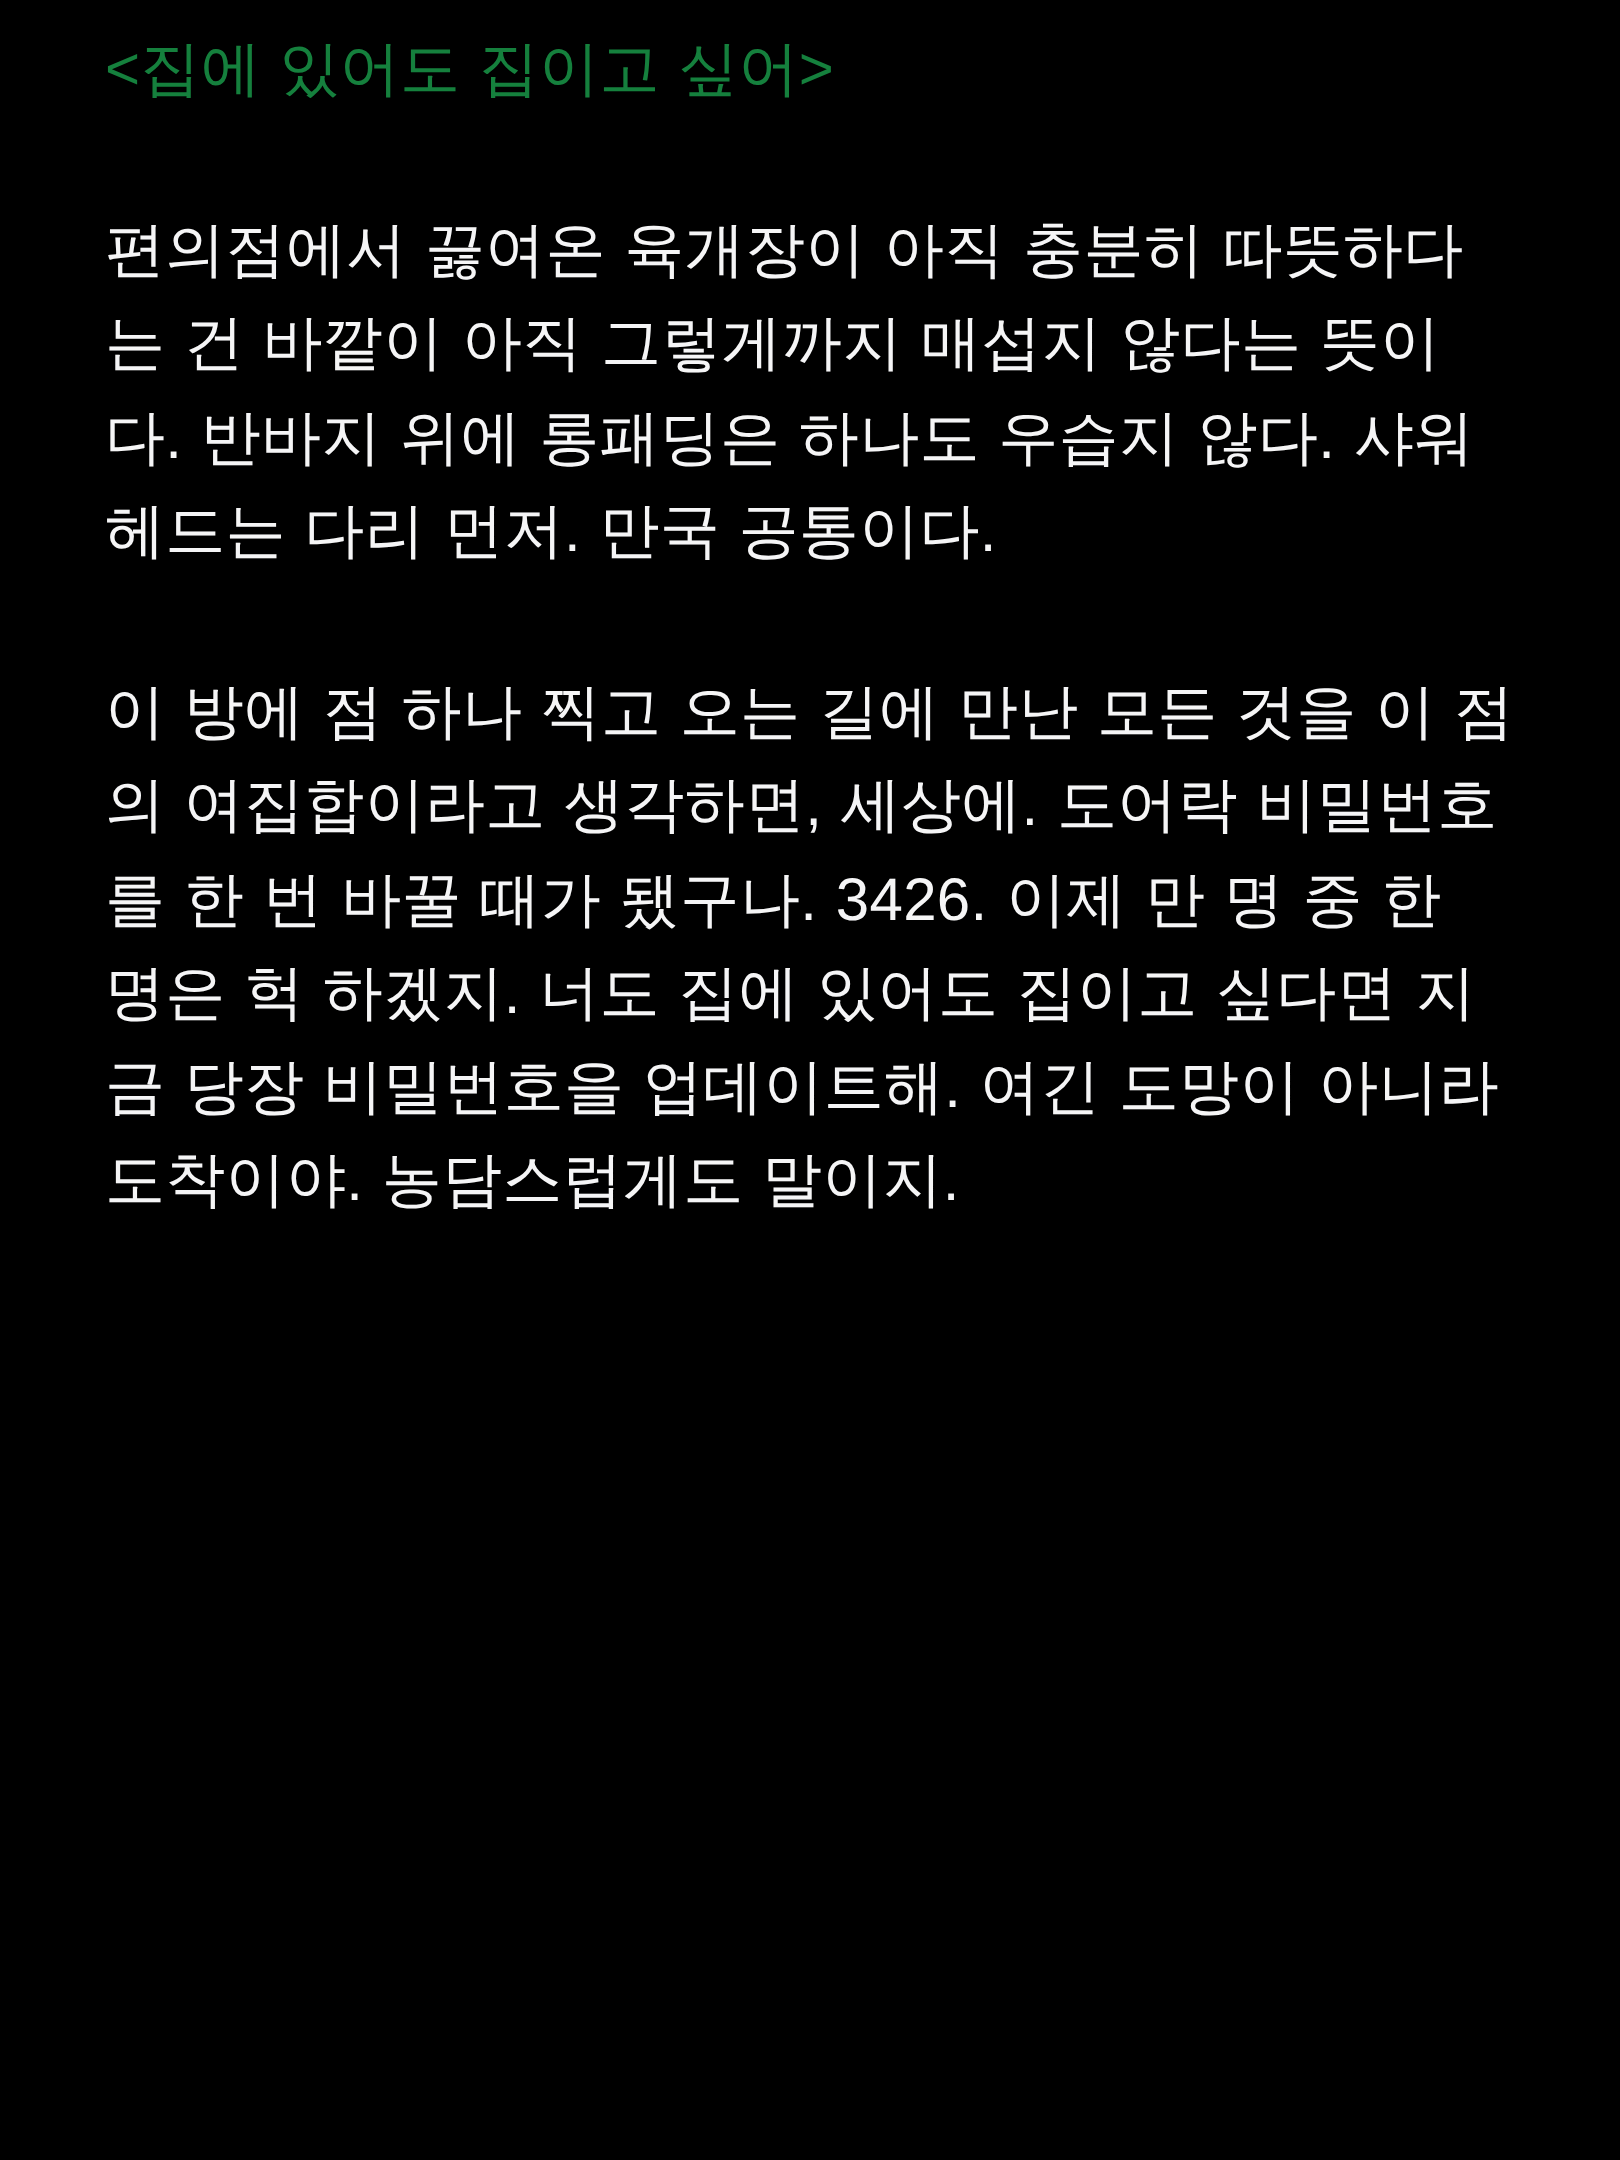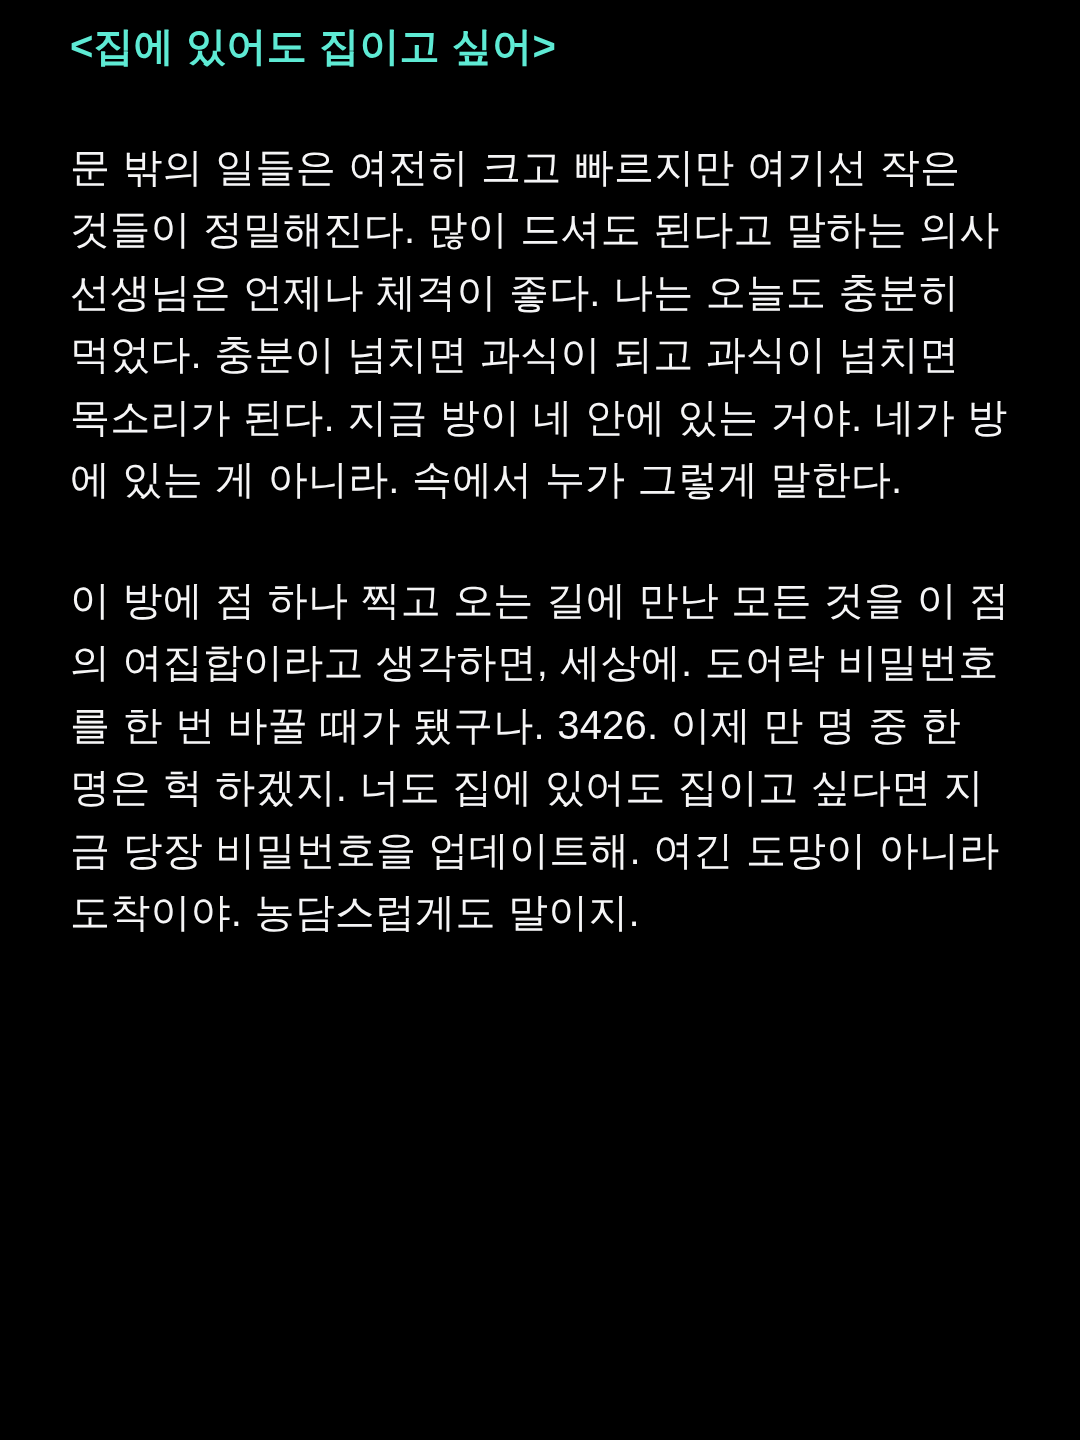--- a/index.html
+++ b/index.html
@@ -25,35 +25,35 @@
     line-height: 62.5px;
     letter-spacing: 0.2px;
     word-spacing: 1px;
     
     word-break: normal;
     overflow-wrap: break-word;
   }
   .title {
     margin: 0 0 58px 0;
     font-size: 40px;
-    font-weight: 700;
+    font-weight: 400;
     line-height: 62.5px;
-    color: #5eead4;
+    color: #15803d;
   }
   .para {
     margin: 0 0 58px 0;
   }
   .para:last-child {
     margin-bottom: 0;
   }
 </style>
 </head>
 <body>
 
 <main class="page">
   <h1 class="title">&lt;집에 있어도 집이고 싶어&gt;</h1>
 
+  <p class="para">편의점에서 끓여온 육개장이 아직 충분히 따뜻하다는 건 바깥이 아직 그렇게까지 매섭지 않다는 뜻이다. 반바지 위에 롱패딩은 하나도 우습지 않다. 샤워 헤드는 다리 먼저. 만국 공통이다.</p>
 
-  <p class="para">문 밖의 일들은 여전히 크고 빠르지만 여기선 작은 것들이 정밀해진다. 많이 드셔도 된다고 말하는 의사 선생님은 언제나 체격이 좋다. 나는 오늘도 충분히 먹었다. 충분이 넘치면 과식이 되고 과식이 넘치면 목소리가 된다. 지금 방이 네 안에 있는 거야. 네가 방에 있는 게 아니라. 속에서 누가 그렇게 말한다.</p>
 
 
   <p class="para">이 방에 점 하나 찍고 오는 길에 만난 모든 것을 이 점의 여집합이라고 생각하면, 세상에. 도어락 비밀번호를 한 번 바꿀 때가 됐구나. 3426. 이제 만 명 중 한 명은 헉 하겠지. 너도 집에 있어도 집이고 싶다면 지금 당장 비밀번호을 업데이트해. 여긴 도망이 아니라 도착이야. 농담스럽게도 말이지.</p>
 </main>
 
 </body></html>

